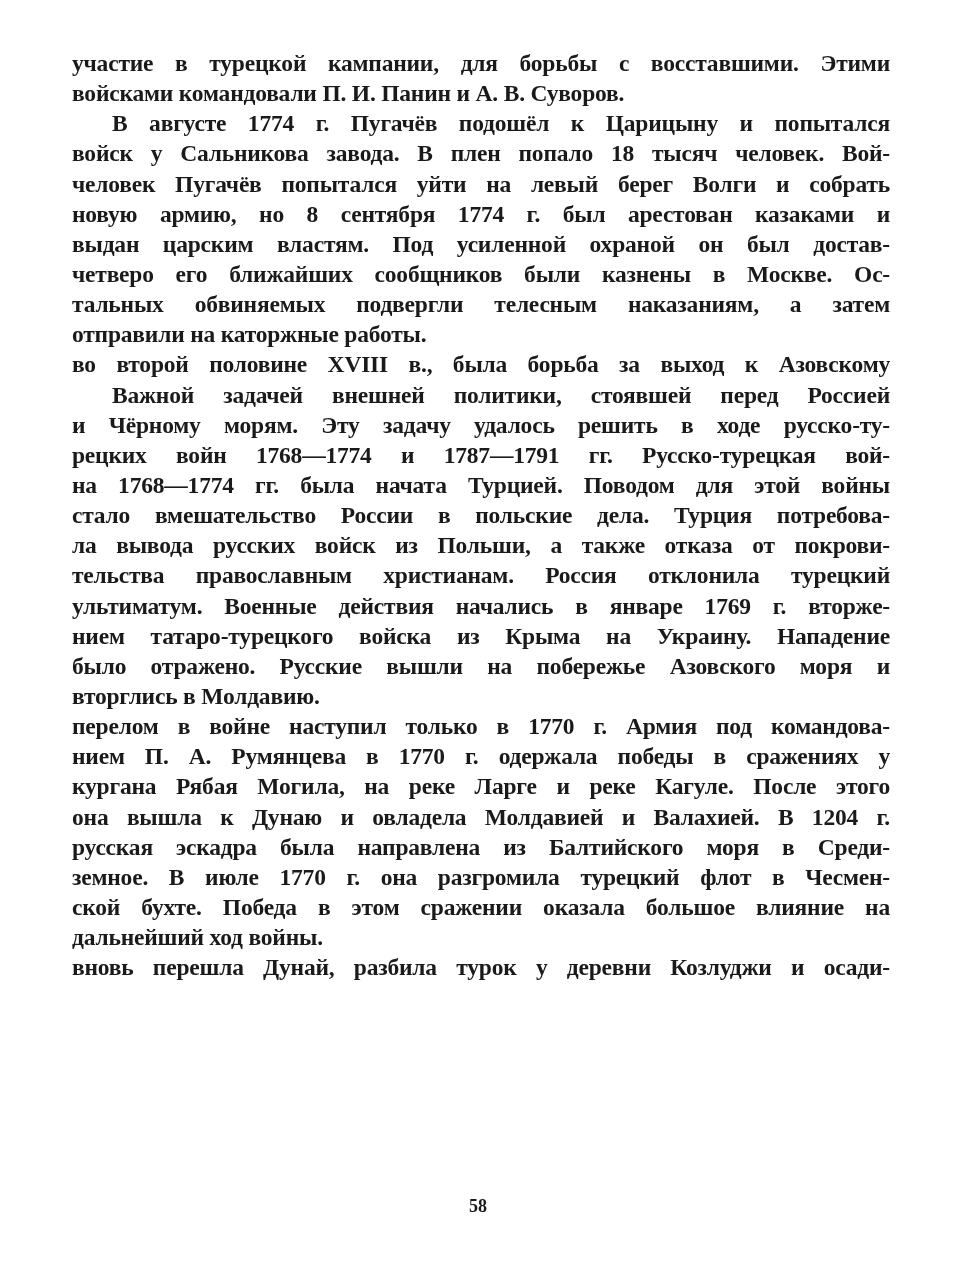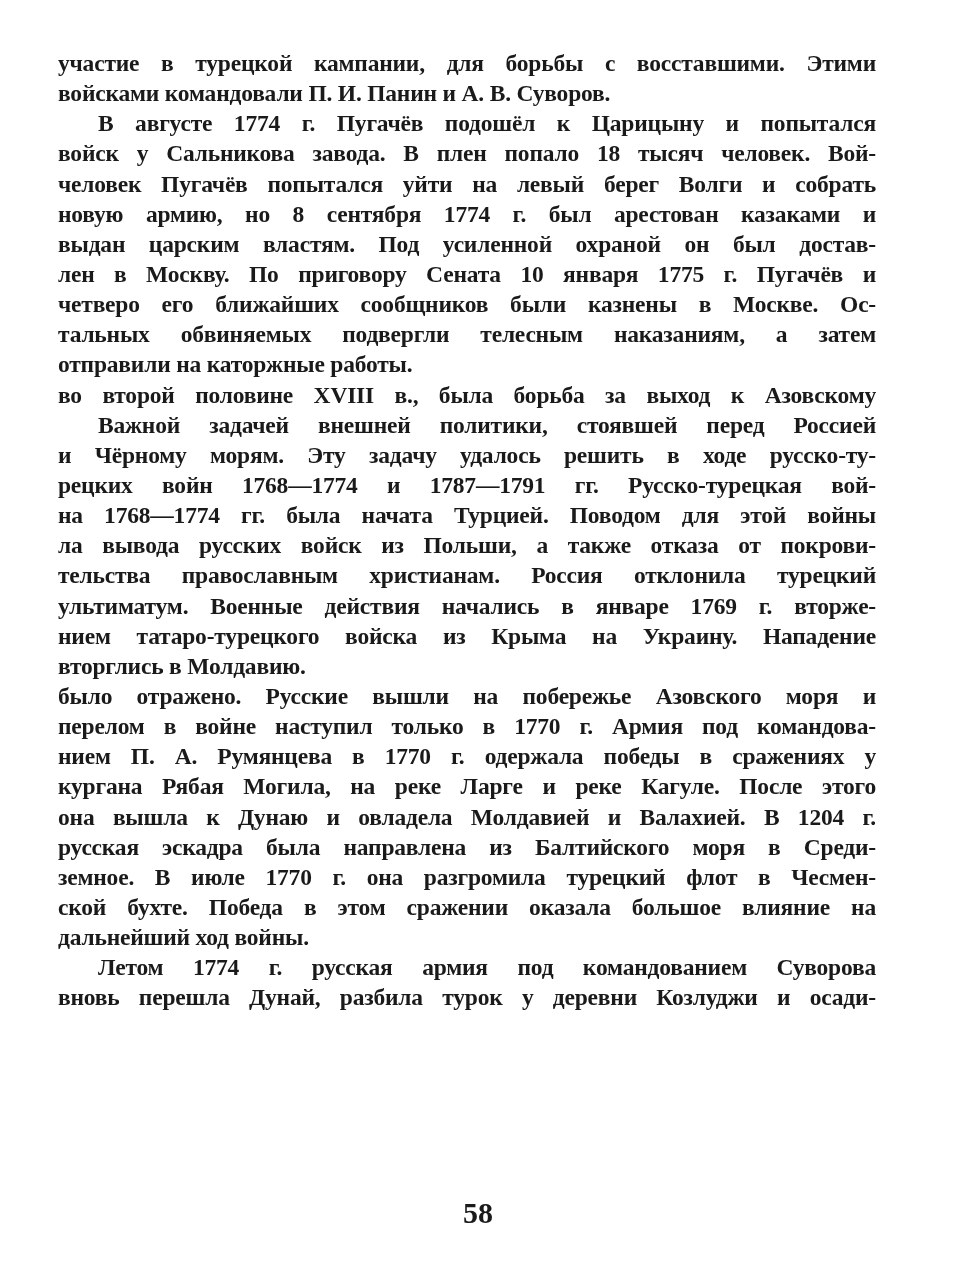--- a/index.html
+++ b/index.html
@@ -1,77 +1,76 @@
 <!DOCTYPE html>
 <html><head>
 <meta charset="utf-8">
 <style>
   html, body { margin: 0; padding: 0; background: #ffffff; }
   body { width: 956px; height: 1268px; position: relative; overflow: hidden; }
   .page {
-    position: absolute; left: 58px; top: 48px; width: 818px;
+    position: absolute; left: 72px; top: 48px; width: 818px;
     font-family: "Liberation Serif", "DejaVu Serif", serif;
     font-size: 23.5px; color: #1a1a1a; font-weight: bold;
   }
   .line {
     height: 30.15px; line-height: 30.15px;
     text-align: justify; text-align-last: justify;
     white-space: nowrap; overflow: visible;
     letter-spacing: -0.2px;
   }
   .line.indent { padding-left: 40px; }
   .line.last { text-align-last: left; }
   .pagenum {
     position: absolute; left: 0; width: 956px; top: 1196px;
     text-align: center;
     font-family: "Liberation Serif", "DejaVu Serif", serif;
-    font-size: 30px; font-weight: bold; color: #1a1a1a;
+    font-size: 18px; font-weight: bold; color: #1a1a1a;
   }
 </style>
 </head>
 <body>
 
 <div class="page" id="page-body">
     <div>
       <div class="line">участие в турецкой кампании, для борьбы с восставшими. Этими</div>
       <div class="line last">войсками командовали П. И. Панин и А. В. Суворов.</div>
     </div>
     <div>
       <div class="line indent">В августе 1774 г. Пугачёв подошёл к Царицыну и попытался</div>
       <div class="line">войск у Сальникова завода. В плен попало 18 тысяч человек. Вой-</div>
       <div class="line">человек Пугачёв попытался уйти на левый берег Волги и собрать</div>
       <div class="line">новую армию, но 8 сентября 1774 г. был арестован казаками и</div>
       <div class="line">выдан царским властям. Под усиленной охраной он был достав-</div>
-      <div class="line">лен в Москву. По приговору Сената 10 января 1775 г. Пугачёв и</div>
       <div class="line">четверо его ближайших сообщников были казнены в Москве. Ос-</div>
       <div class="line">тальных обвиняемых подвергли телесным наказаниям, а затем</div>
       <div class="line last">отправили на каторжные работы.</div>
     </div>
     <div>
       <div class="line">во второй половине XVIII в., была борьба за выход к Азовскому</div>
       <div class="line indent">Важной задачей внешней политики, стоявшей перед Россией</div>
       <div class="line">и Чёрному морям. Эту задачу удалось решить в ходе русско-ту-</div>
       <div class="line">рецких войн 1768—1774 и 1787—1791 гг. Русско-турецкая вой-</div>
       <div class="line">на 1768—1774 гг. была начата Турцией. Поводом для этой войны</div>
+      <div class="line">стало вмешательство России в польские дела. Турция потребова-</div>
       <div class="line">ла вывода русских войск из Польши, а также отказа от покрови-</div>
       <div class="line">тельства православным христианам. Россия отклонила турецкий</div>
       <div class="line">ультиматум. Военные действия начались в январе 1769 г. вторже-</div>
       <div class="line">нием татаро-турецкого войска из Крыма на Украину. Нападение</div>
+      <div class="line">было отражено. Русские вышли на побережье Азовского моря и</div>
       <div class="line last">вторглись в Молдавию.</div>
-      <div class="line">было отражено. Русские вышли на побережье Азовского моря и</div>
     </div>
     <div>
       <div class="line">перелом в войне наступил только в 1770 г. Армия под командова-</div>
       <div class="line">нием П. А. Румянцева в 1770 г. одержала победы в сражениях у</div>
       <div class="line">кургана Рябая Могила, на реке Ларге и реке Кагуле. После этого</div>
       <div class="line">она вышла к Дунаю и овладела Молдавией и Валахией. В 1204 г.</div>
       <div class="line">русская эскадра была направлена из Балтийского моря в Среди-</div>
       <div class="line">земное. В июле 1770 г. она разгромила турецкий флот в Чесмен-</div>
       <div class="line">ской бухте. Победа в этом сражении оказала большое влияние на</div>
       <div class="line last">дальнейший ход войны.</div>
     </div>
     <div>
-      <div class="line indent">Летом 1774 г. русская армия под командованием Суворова</div>
       <div class="line">вновь перешла Дунай, разбила турок у деревни Козлуджи и осади-</div>
     </div>
   </div>
 
 <div class="pagenum">58</div>
 
 </body></html>

